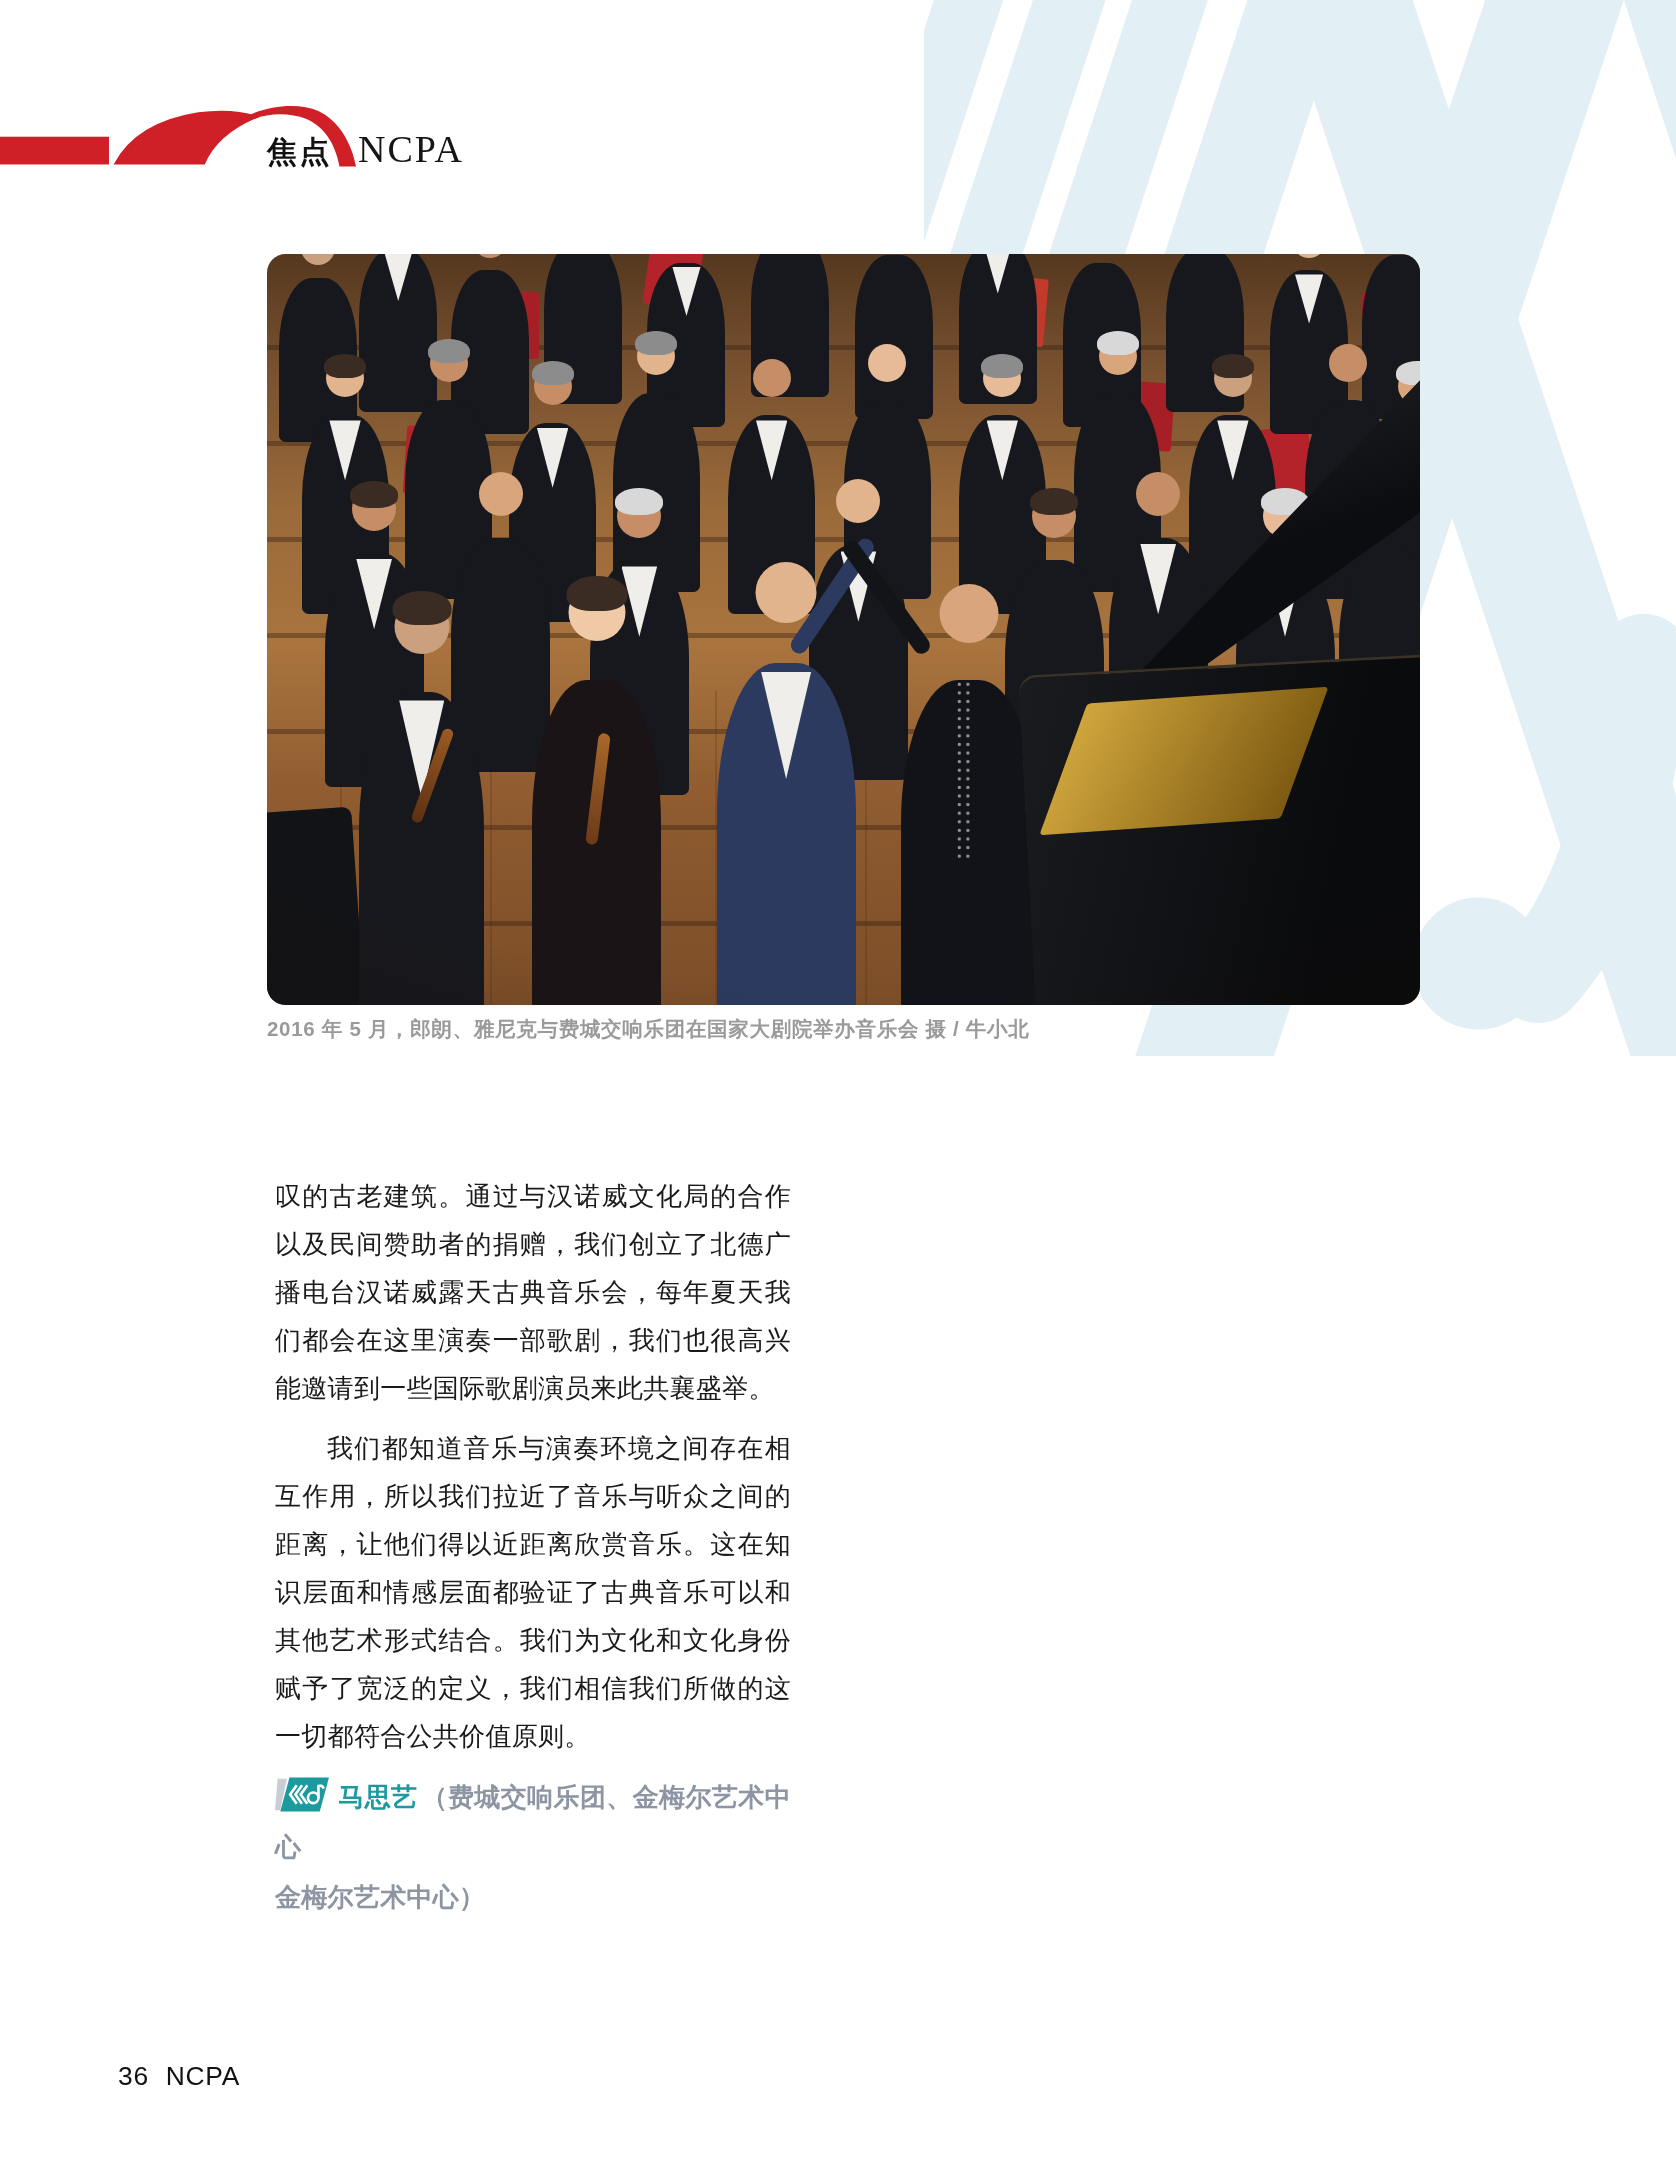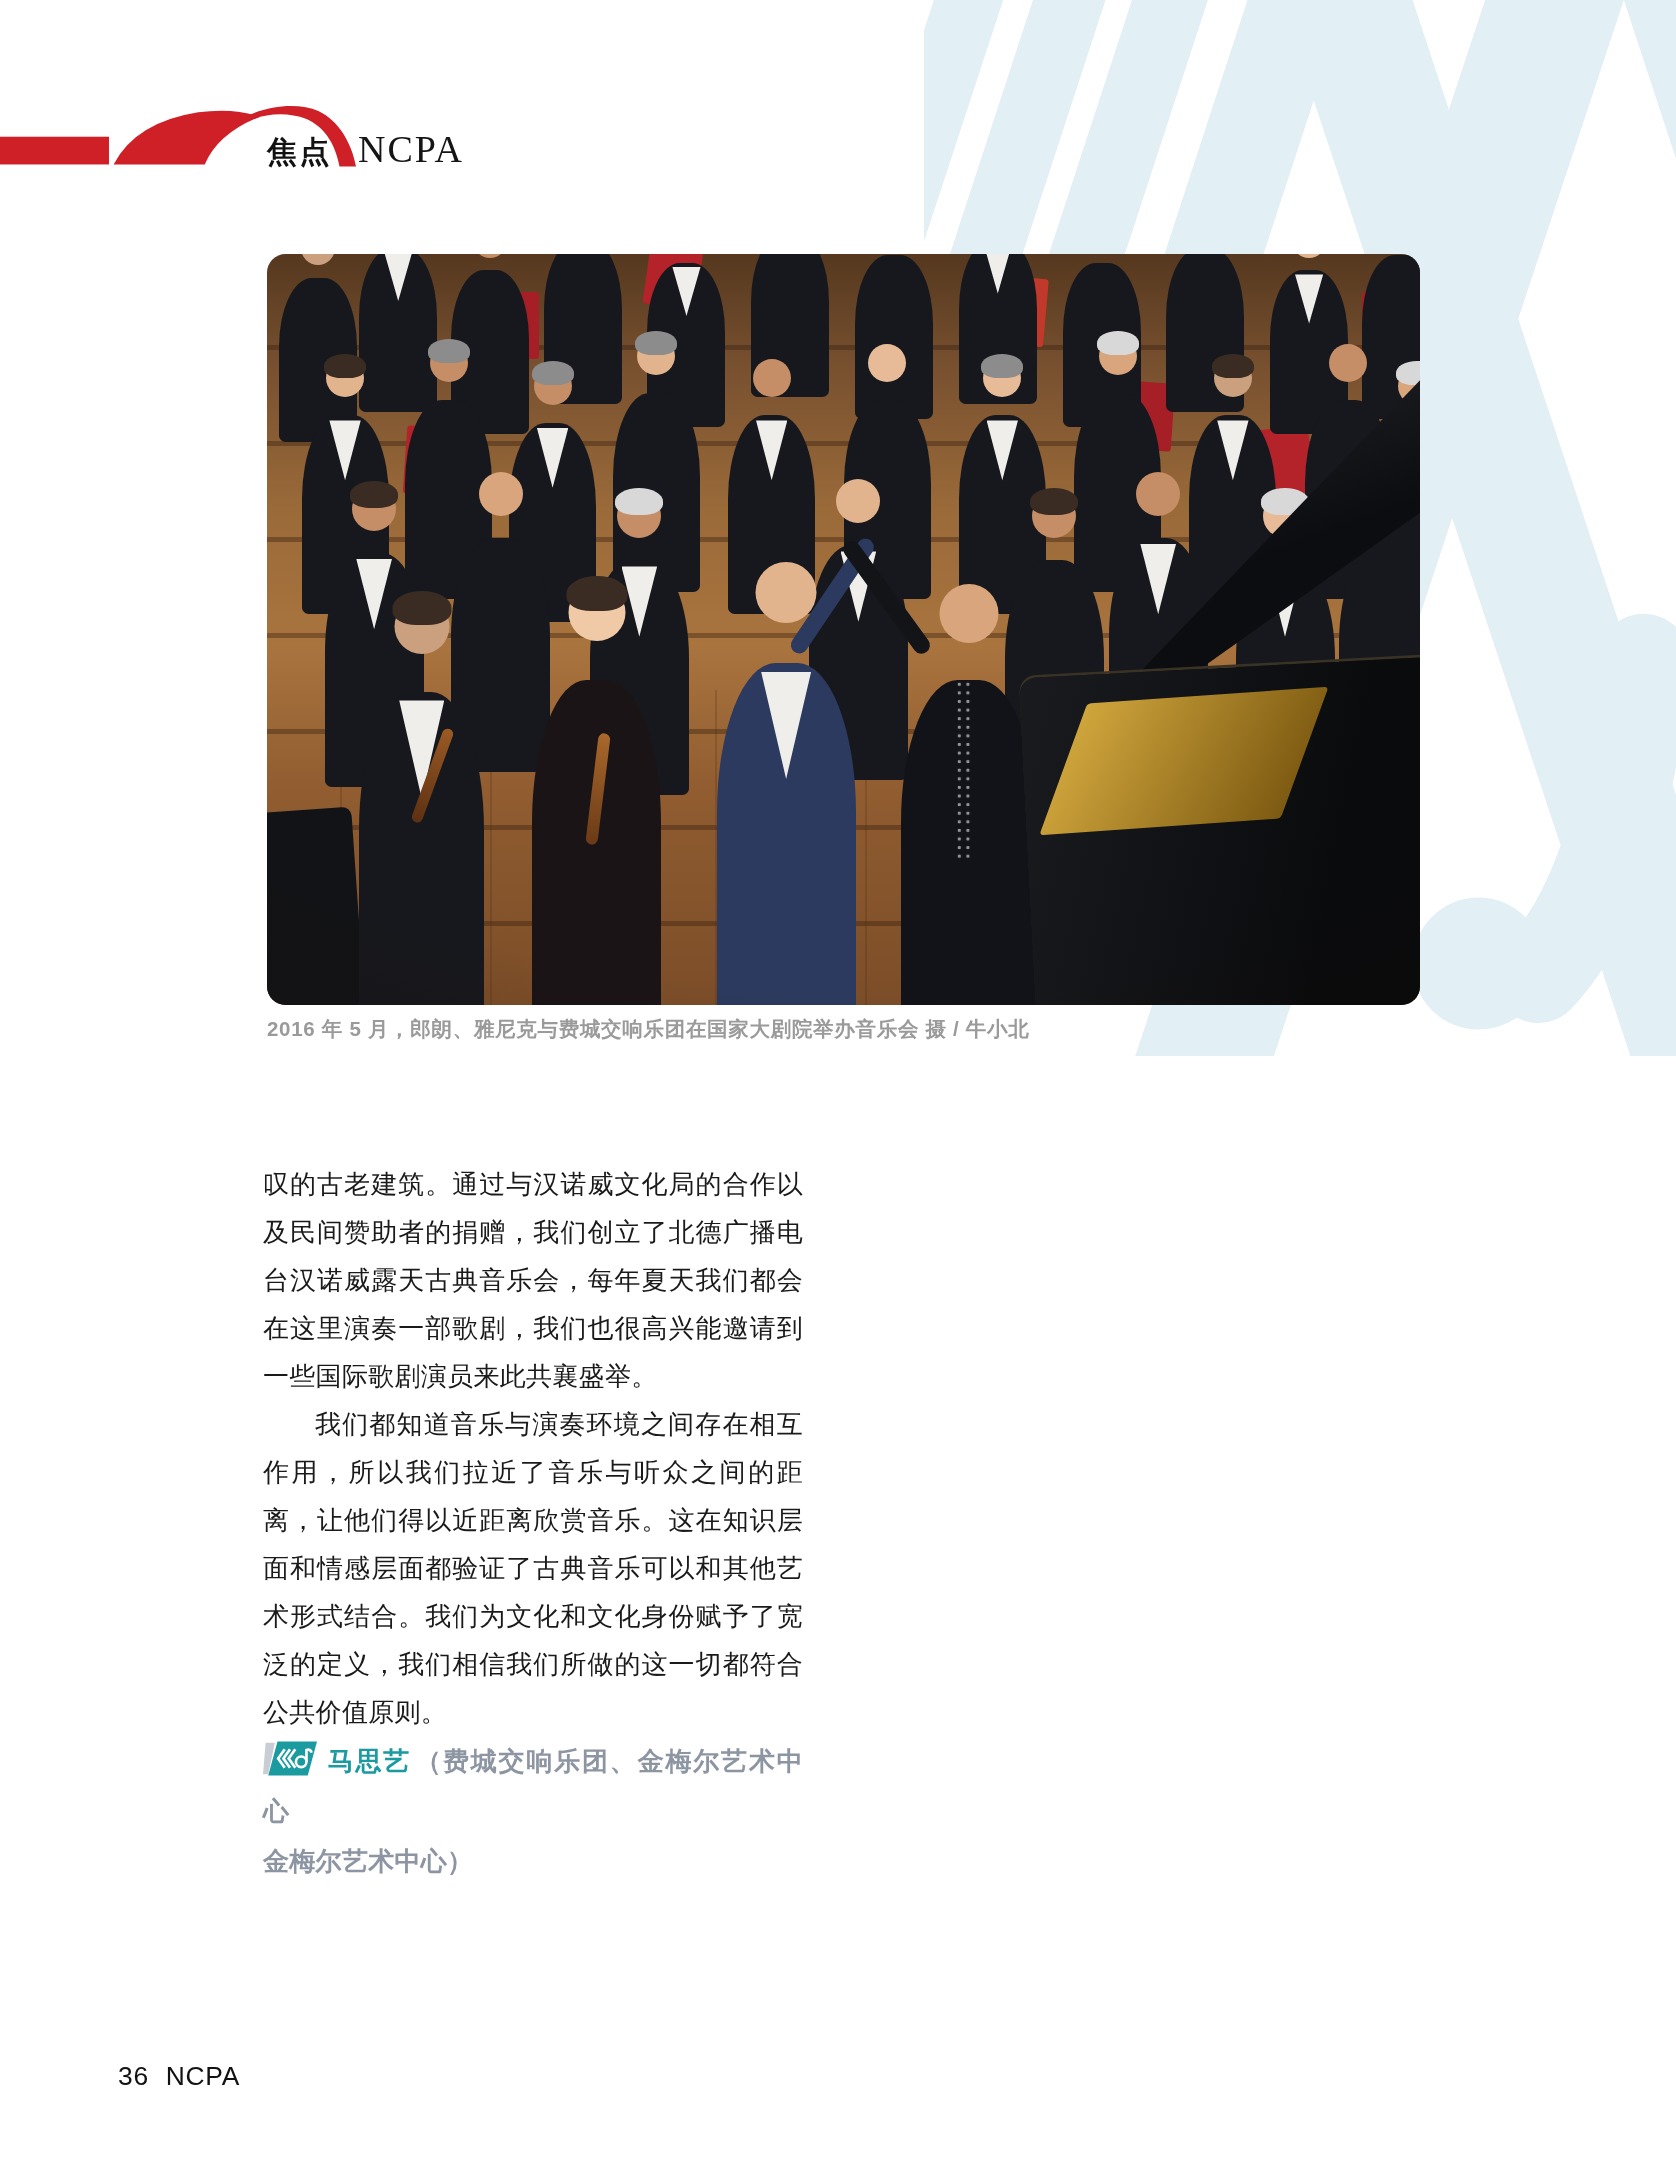--- a/index.html
+++ b/index.html
@@ -49,21 +49,21 @@
   
   .caption{
     position:absolute;left:267px;top:1015px;width:1153px;font-size:20.5px;font-weight:700;
     color:#9a9a9a;letter-spacing:0.7px;z-index:2;
   }
   
   .col{
     position:absolute;top:1160px;font-size:26px;line-height:48px;text-align:justify;
     text-justify:inter-ideograph;color:#1a1a1a;letter-spacing:0.3px;z-index:2;
   }
-  .col p{margin:0;}
+  .col p{margin:12px;}
   .col-left{left:263px;width:540px;}
   .col-right{left:849px;width:561px;}
   .indent{text-indent:2em;}
   .speaker{margin-top:9.2px;line-height:50px;font-weight:700;}
   .speaker-name{color:#1b9aa0;margin:0 4px 0 9.2px;}
   .speaker-role{color:#8d95a3;}
   .speaker-icon{display:inline-block;width:54px;height:37px;vertical-align:-6.6px;}
   .p3{margin-top:6.6px;}
   
   .endmark{

